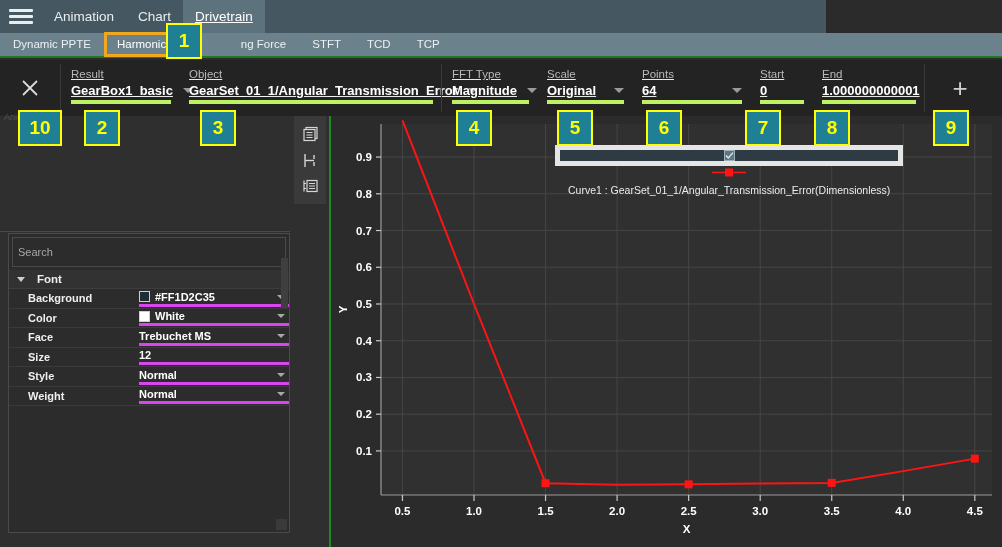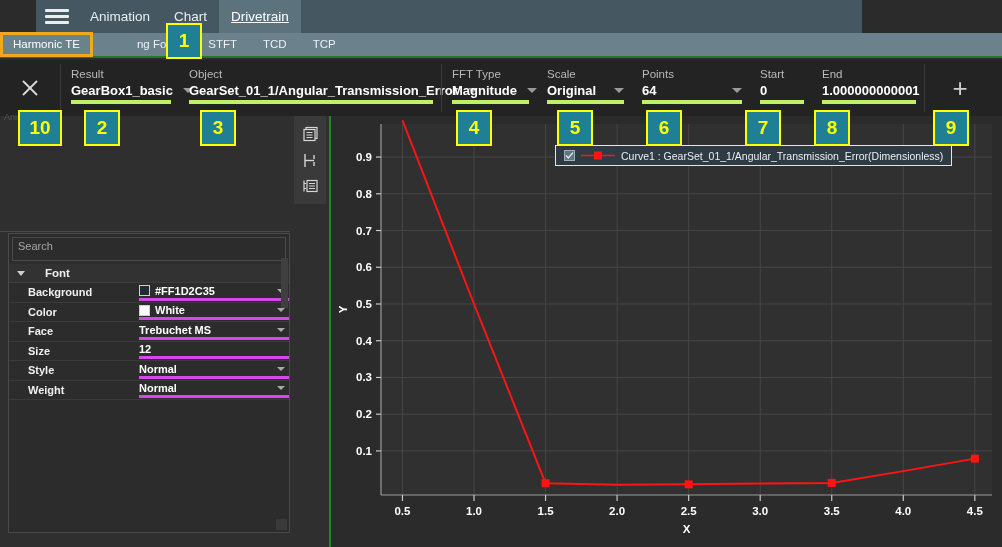--- a/index.html
+++ b/index.html
@@ -8,21 +8,21 @@
     background:#2b2b2b;
     font-family:"Liberation Sans", sans-serif;
     color:#e8e8e8;
     position:relative;
   }
 
   
   #menubar {
     position:absolute; left:0; top:0; width:826px; height:33px;
     background:#455862;
-    display:flex; align-items:center;margin-left:36px;
+    display:flex; align-items:center;
   }
   #hamburger {
     width:42px; height:33px;
     display:flex; flex-direction:column; justify-content:center; align-items:center; gap:3px;
     cursor:pointer;
   }
   #hamburger span { display:block; width:24px; height:3px; background:#e9eef0; border-radius:1px; }
   .menu-item {
     padding:0 12px; height:33px; line-height:33px;
     font-size:13.5px; color:#e9eef0; cursor:pointer; white-space:nowrap;
@@ -60,20 +60,21 @@
   .tb-sep { width:1px; align-self:stretch; background:#3a3a3a; margin:4px 0; }
   #close-cell {
     width:60px; height:56px; display:flex; align-items:center; justify-content:center;
     cursor:pointer;
   }
   #close-cell svg { width:20px; height:20px; }
   .field {
     padding:8px 8px 0 10px;
     display:flex; flex-direction:column; justify-content:flex-start;
     cursor:pointer;
+    text-decoration:underline;
   }
   .field .lbl {
     font-size:11.5px; color:#b9b9b9; margin-bottom:3px; white-space:nowrap;
   }
   .field .valrow {
     display:flex; align-items:center; justify-content:space-between;
     border-bottom:4px solid #bef264;
     padding-bottom:2px; min-height:18px;
   }
   .field .val {
@@ -105,25 +106,25 @@
     width:36px; height:10px; white-space:nowrap;
   }
   #prop-panel {
     position:absolute; left:8px; top:117px; width:282px; bottom:14px;
     background:#2c2c2c;
     border:1px solid #4a4a4a;
   }
   #search-box {
     margin:3px; height:24px;
     background:#2c2c2c; border:1px solid #4a4a4a;
-    display:flex; align-items:flex-end; padding:8px 5px;
+    display:flex; align-items:center; padding:14px 5px;
   }
   #search-box span { font-size:11px; color:#a7a7a7; }
   .group-hdr {
-    display:flex; align-items:center; gap:20px;
+    display:flex; align-items:center; gap:12px;
     height:19px; padding-left:8px;
     background:#323232; border-bottom:1px solid #3d3d3d;
   }
   .tri { width:0;height:0;border-left:4px solid transparent;border-right:4px solid transparent;border-top:5px solid #cfcfcf; }
   .group-hdr .gname { font-size:11.5px; color:#eeeeee; font-weight:bold; }
   .prow {
     display:flex; align-items:center; height:19.5px;
     border-bottom:1px solid #3a3a3a;
   }
   .prow .pname {
@@ -160,23 +161,24 @@
   .sideicon svg { width:17px; height:17px; }
 
   
   #chartarea {
     position:absolute; left:333px; top:116px; right:0; bottom:0;
     background:#2b2b2b;
   }
   #chart-svg { position:absolute; left:0; top:0; }
   #legend {
     position:absolute; left:222px; top:29px;
-    background:#2f3b42; border:1px solid #e5e5e5;
+    background:#2f3b42; border:5px solid #e5e5e5;
     height:21px; display:flex; align-items:center; gap:6px; padding:0 8px;
     z-index:5;
+    flex-direction:column;
   }
   #legend-check {
     width:11px; height:11px; background:#5d7682; border:1px solid #9fb0b8;
     display:flex; align-items:center; justify-content:center;
   }
   #legend-check svg { width:9px; height:9px; }
   #legend .lgtext { font-size:10.5px; color:#e9eef0; white-space:nowrap; }
   #legend .lgsym { display:flex; align-items:center; }
 
   
@@ -199,20 +201,21 @@
     <span></span>
       <span></span>
       <span></span>
   </div>
   <div class="menu-item">Animation</div>
   <div class="menu-item">Chart</div>
   <div class="menu-item active">Drivetrain</div>
 </div>
 
 <div id="tabbar">
+  <div class="tab">Dynamic PPTE</div>
   <div class="tab selected">Harmonic TE</div>
   <div class="tab" style="padding-left:44px">ng Force</div>
   <div class="tab">STFT</div>
   <div class="tab">TCD</div>
   <div class="tab">TCP</div>
 </div>
 
 <div id="toolbar">
   <div id="close-cell">
     <svg viewBox="0 0 20 20">

